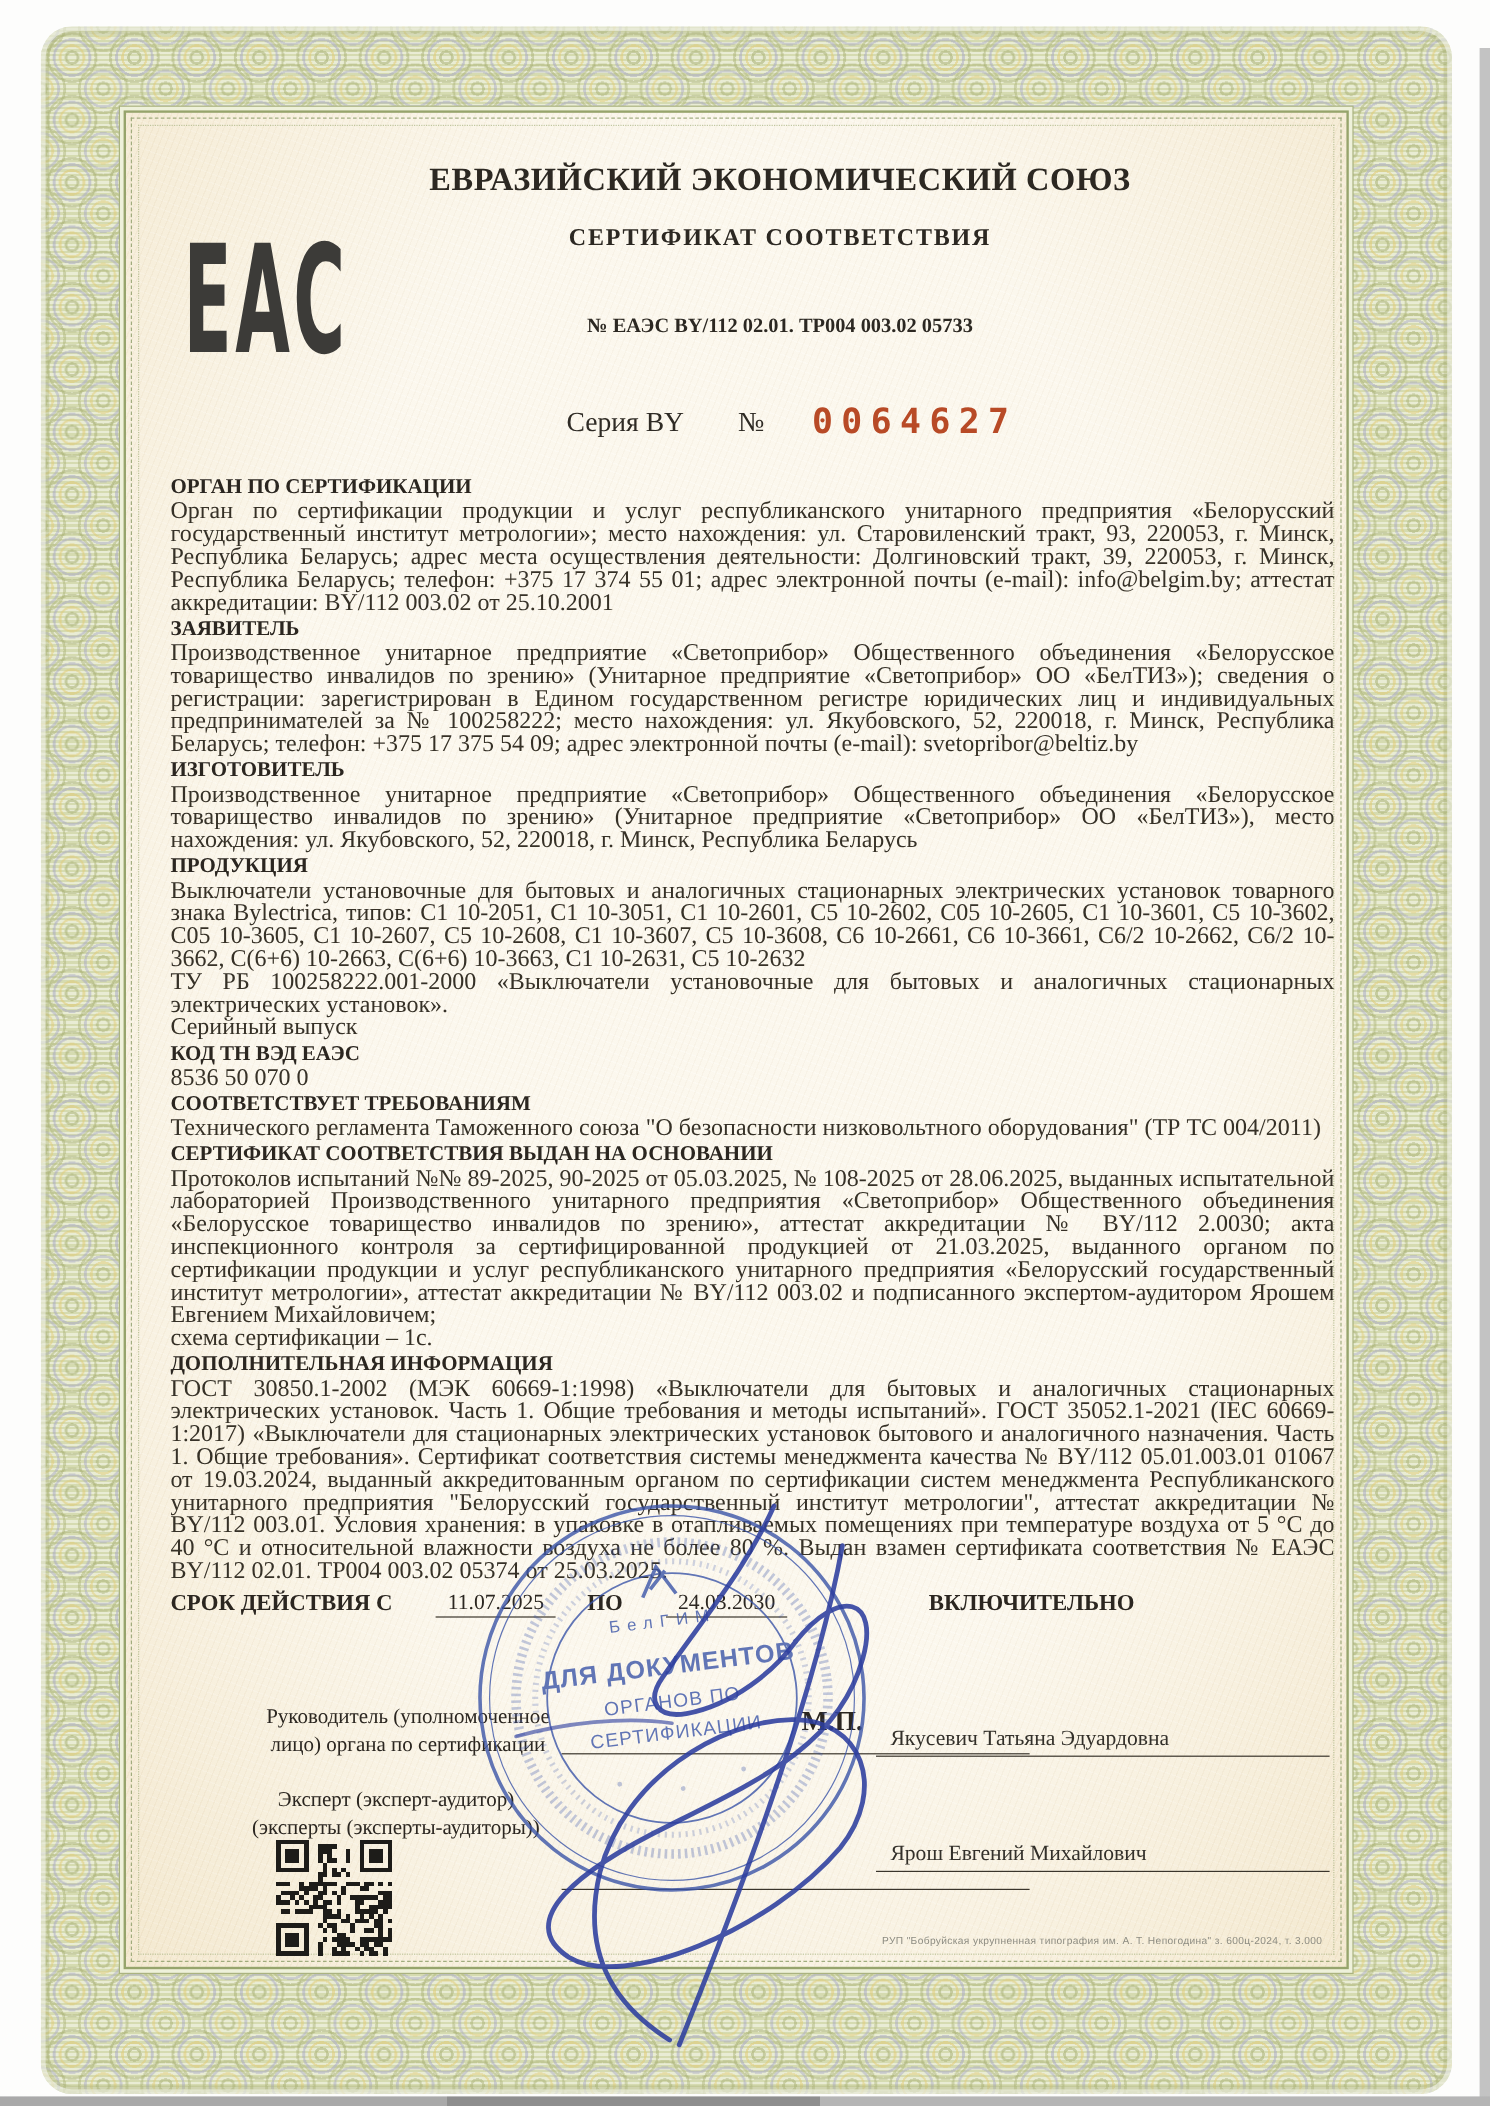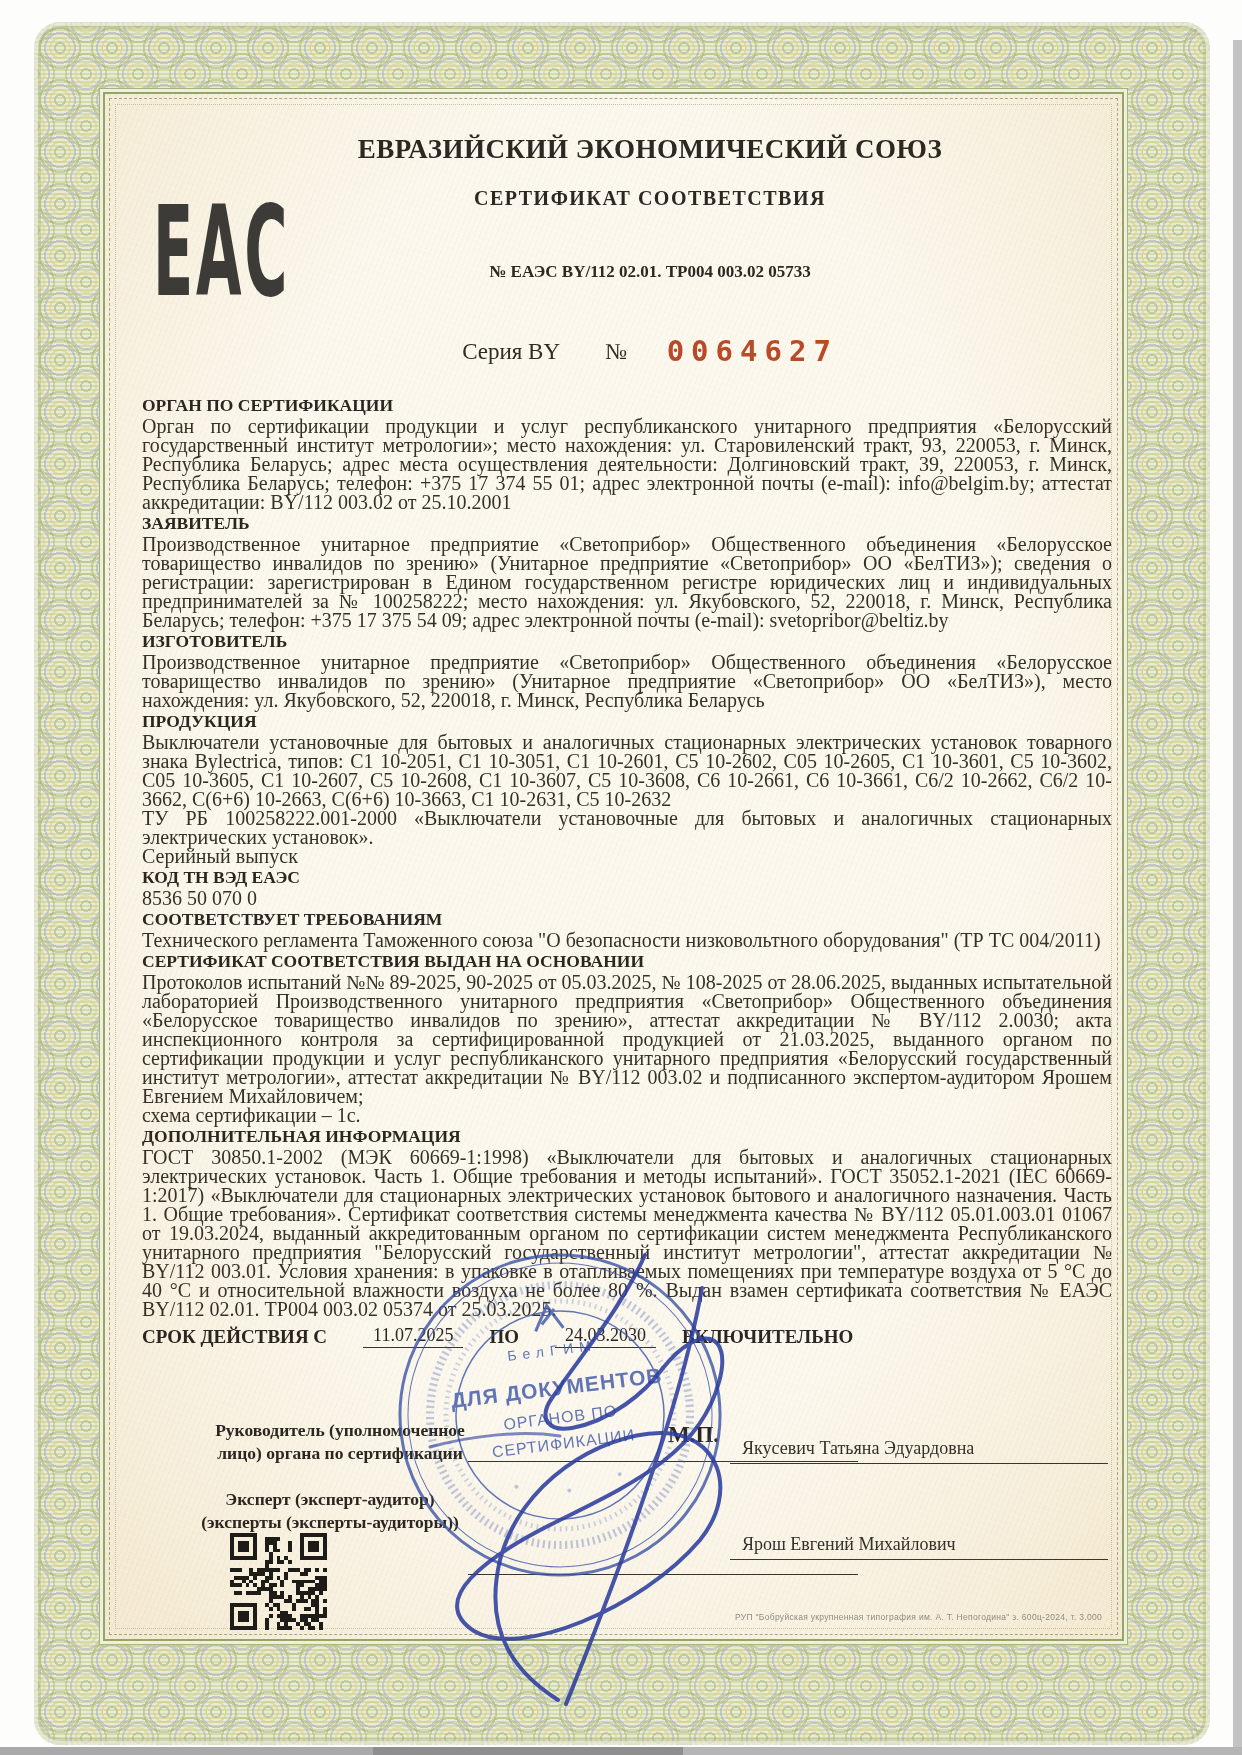--- a/index.html
+++ b/index.html
@@ -39,35 +39,35 @@
   .paper::after{content:"";position:absolute;inset:10px;border:1px dotted #a8b482;opacity:.7;pointer-events:none;}
 
   
   .eac{position:absolute;left:62px;top:92px;width:110px;height:132px;display:flex;align-items:center;justify-content:center;}
   .eac span{font-family:"DejaVu Sans", sans-serif;font-weight:bold;font-size:64px;letter-spacing:3px;
       color:#3c3b38;transform:scaleY(1.95) scaleX(.92);display:inline-block;line-height:1;}
   .head{position:absolute;left:130px;top:0;width:830px;text-align:center;}
   .h-union{margin-top:40px;font-weight:bold;font-size:27px;letter-spacing:.5px;color:#2c2822;}
   .h-cert{margin-top:22px;font-weight:bold;font-size:20px;letter-spacing:1.5px;color:#2c2822;}
   .h-number{margin-top:52px;font-weight:bold;font-size:17px;color:#2c2822;}
-  .series{position:absolute;left:130px;top:240px;width:830px;text-align:center;font-size:23px;color:#2f2b25;}
+  .series{position:absolute;left:140px;top:240px;width:830px;text-align:center;font-size:23px;color:#2f2b25;}
   .series .no{margin-left:40px;}
   .series .red{margin-left:34px;font-family:"DejaVu Sans Mono", monospace;font-weight:bold;
       font-size:29px;letter-spacing:7px;color:#b84a26;vertical-align:-2px;}
 
   
   .bodytext{position:absolute;left:37px;top:300px;width:970px;}
   .sec-title{font-weight:bold;font-size:17.5px;line-height:23px;color:#2b2620;}
   .sec-body{font-size:20px;line-height:19px;text-align:justify;white-space:pre-line;color:#363127;font-family:Liberation Serif, serif;}
   .validity{margin-top:6px;font-size:19px;font-weight:bold;color:#2b2620;display:flex;align-items:flex-end;}
   .validity .date{font-weight:normal;font-size:18px;border-bottom:1.5px solid #3a352c;padding:0 10px 1px 10px;margin:0 26px 0 36px;}
-  .validity .incl{}
-
-  
-  .sig-label{position:absolute;font-weight:bold;font-size:17.5px;line-height:23px;text-align:center;color:#2b2620;white-space:pre-line;}
+  .validity .incl{margin-left:92px;}
+
+  
+  .sig-label{position:absolute;font-weight:normal;font-size:17.5px;line-height:23px;text-align:center;color:#2b2620;white-space:pre-line;}
   .lbl-head{left:160px;top:1419px;width:360px;}
   .lbl-expert{left:120px;top:1488px;width:420px;}
   .mp{position:absolute;left:668px;top:1422px;font-weight:bold;font-size:23px;color:#2b2620;}
   .name{position:absolute;font-size:18px;color:#33302a;}
   .name-head{left:742px;top:1438px;text-align:center;}
   .name-expert{left:742px;top:1534px;}
   .uline{position:absolute;height:0;border-bottom:1.8px solid #3a352c;}
   .ul-head-name{left:730px;top:1463px;width:378px;}
   .ul-expert-name{left:730px;top:1559px;width:378px;}
   .ul-head-sig{left:468px;top:1461px;width:390px;}

